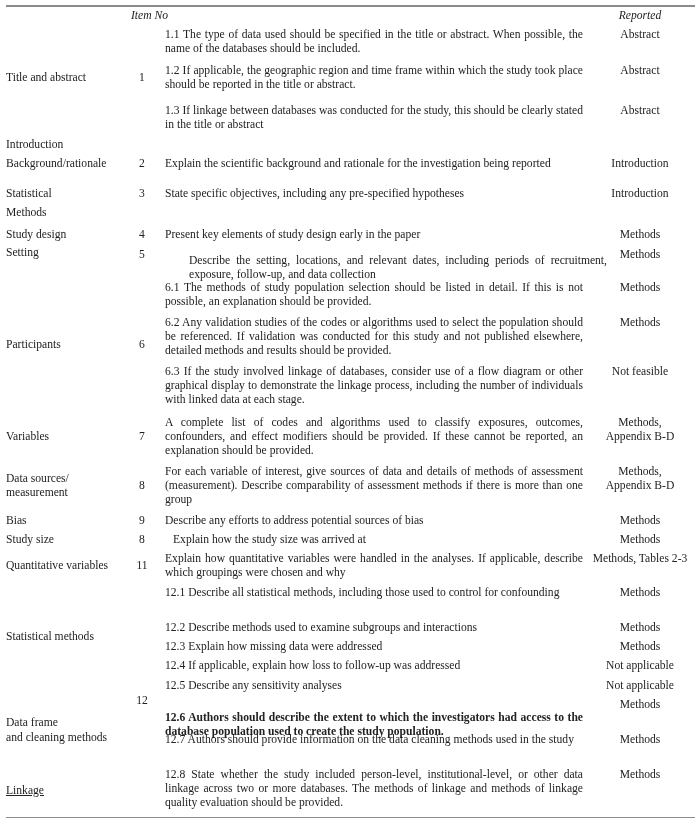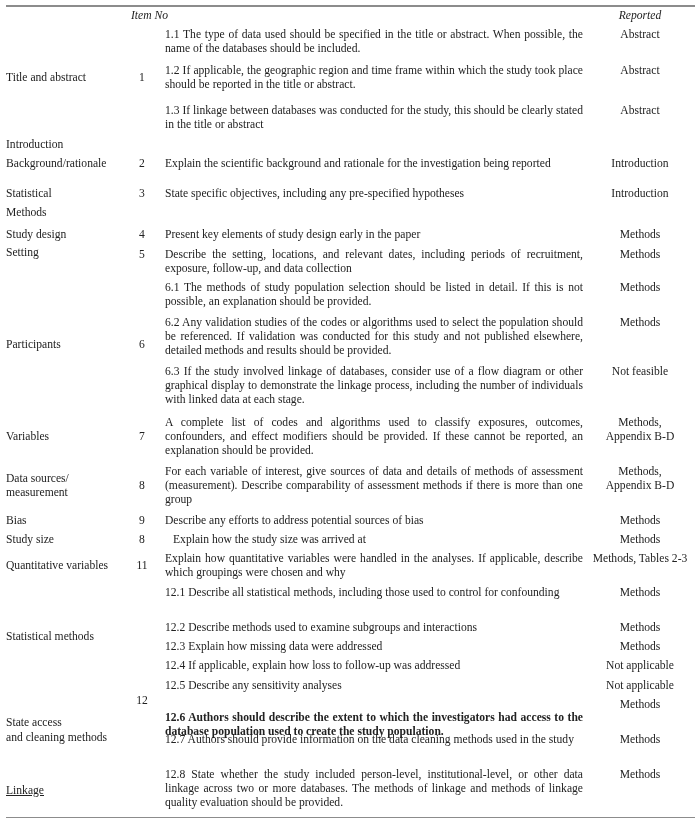--- a/index.html
+++ b/index.html
@@ -41,21 +41,21 @@
       <div class="cell sec" style="top: 202px;">Study design</div>
       <div class="cell sec" style="top: 220px; font-family: Liberation Serif, serif;">Setting</div>
       <div class="cell sec" style="top: 312px;">Participants</div>
       <div class="cell sec" style="top: 404px;">Variables</div>
       <div class="cell sec" style="top: 446px;">Data sources/</div>
       <div class="cell sec" style="top: 460px;">measurement</div>
       <div class="cell sec" style="top: 488px;">Bias</div>
       <div class="cell sec" style="top: 507px;">Study size</div>
       <div class="cell sec" style="top: 533px;">Quantitative variables</div>
       <div class="cell sec" style="top: 604px;">Statistical methods</div>
-      <div class="cell sec" style="top: 690px;">State access</div>
+      <div class="cell sec" style="top: 690px;">Data frame</div>
       <div class="cell sec" style="top: 705px;">and cleaning methods</div>
       <div class="cell sec" style="top: 758px; text-decoration: underline;">Linkage</div>
       <div class="cell itm" style="top: 45px;">1</div>
       <div class="cell itm" style="top: 131px;">2</div>
       <div class="cell itm" style="top: 161px;">3</div>
       <div class="cell itm" style="top: 202px;">4</div>
       <div class="cell itm" style="top: 222px;">5</div>
       <div class="cell itm" style="top: 312px;">6</div>
       <div class="cell itm" style="top: 404px;">7</div>
       <div class="cell itm" style="top: 453px;">8</div>
@@ -81,21 +81,21 @@
       </div>
       <div>
         <div class="cell rec" style="top: 161px;">State specific objectives, including any pre-specified hypotheses</div>
         <div class="cell rep" style="top: 161px; white-space: pre-line;">Introduction</div>
       </div>
       <div>
         <div class="cell rec" style="top: 202px;">Present key elements of study design early in the paper</div>
         <div class="cell rep" style="top: 202px; white-space: pre-line;">Methods</div>
       </div>
       <div>
-        <div class="cell rec" style="top: 222px;">Describe the setting, locations, and relevant dates, including periods of recruitment, exposure, follow-up, and data collection</div>
+        <div class="cell rec" style="top: 228px; margin-left: 24px;">Describe the setting, locations, and relevant dates, including periods of recruitment, exposure, follow-up, and data collection</div>
         <div class="cell rep" style="top: 222px; white-space: pre-line;">Methods</div>
       </div>
       <div>
         <div class="cell rec" style="top: 255px;">6.1 The methods of study population selection should be listed in detail. If this is not possible, an explanation should be provided.</div>
         <div class="cell rep" style="top: 255px; white-space: pre-line;">Methods</div>
       </div>
       <div>
         <div class="cell rec" style="top: 290px;">6.2 Any validation studies of the codes or algorithms used to select the population should be referenced. If validation was conducted for this study and not published elsewhere, detailed methods and results should be provided.</div>
         <div class="cell rep" style="top: 290px; white-space: pre-line;">Methods</div>
       </div>

